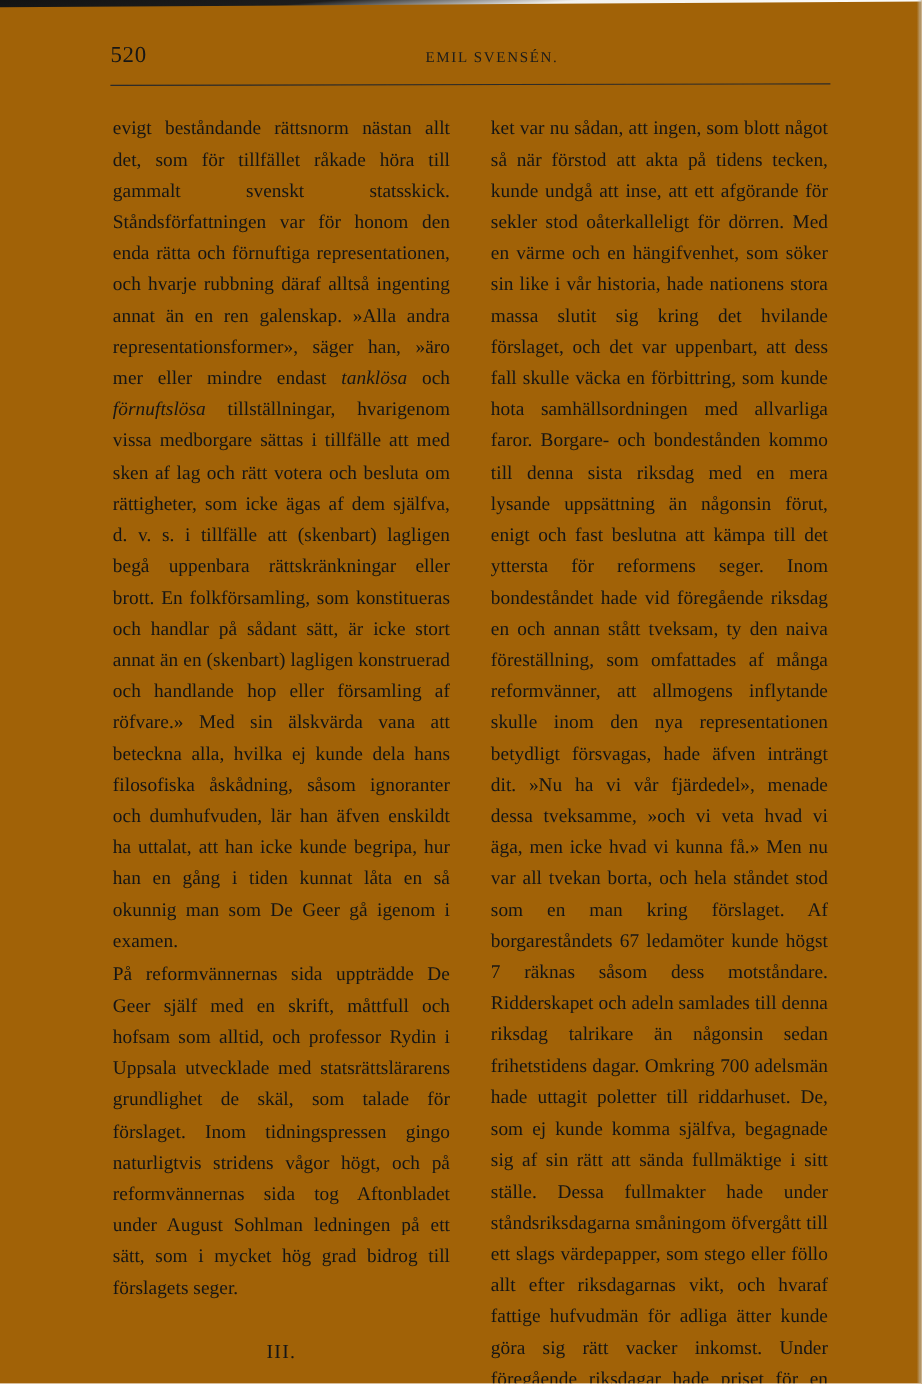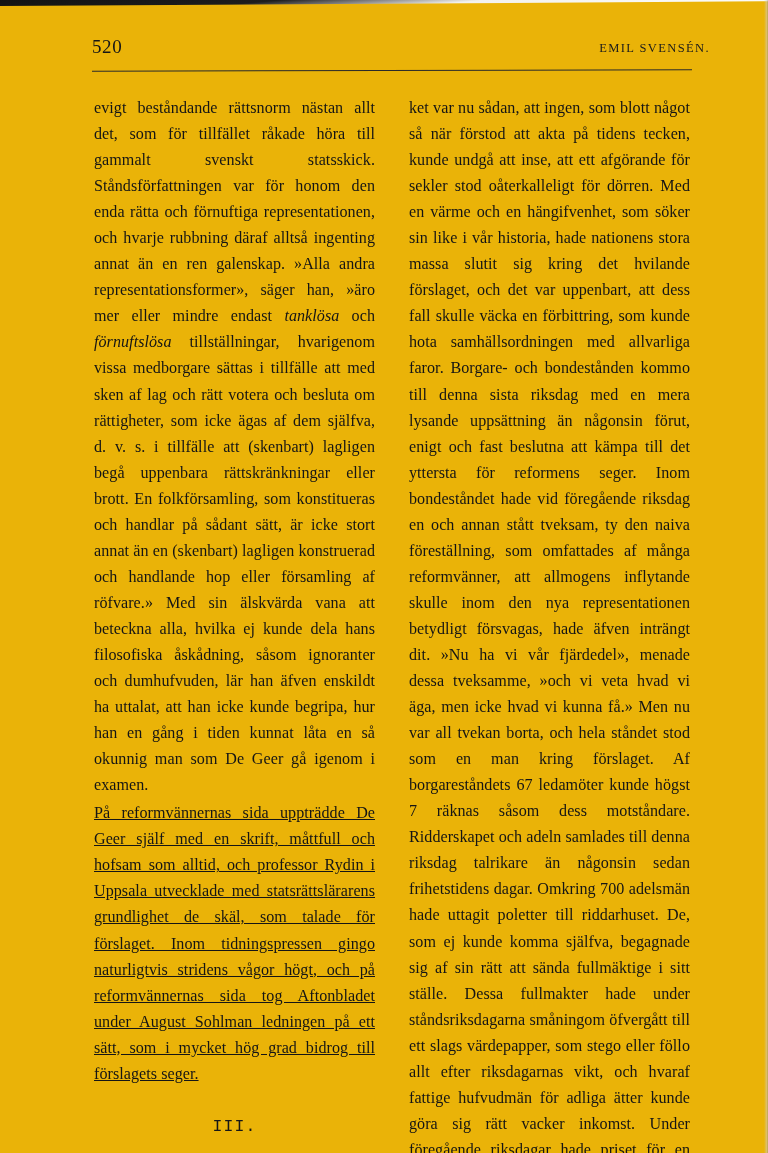--- a/index.html
+++ b/index.html
@@ -10,21 +10,21 @@
   }
   body {
     font-family: "Liberation Serif", "DejaVu Serif", serif;
     color: #1a1a1a;
   }
   .page {
     position: relative;
     width: 768px;
     height: 1153px;
     margin: 0 auto;
-    background: #eab308;
+    background: #a16207;
     overflow: hidden;
   }
   
   .scan-edge-top {
     position: absolute;
     top: 0;
     left: 0;
     width: 768px;
     height: 10px;
     background: linear-gradient(175deg, #111 0%, #1d1d1d 38%, #f2f1ee 62%, #fdfdfb 100%);
@@ -57,21 +57,21 @@
     top: 0;
     font-size: 19px;
     letter-spacing: .6px;
     color: #161616;
   }
   .runtitle {
     position: absolute;
     left: 0;
     right: 0;
     top: 5px;
-    text-align: right;
+    text-align: center;
     font-size: 12.5px;
     letter-spacing: 1.4px;
     color: #1b1b1b;
     text-transform: uppercase;
     transform: translateX(18px);
   }
   .headrule {
     margin-top: 4px;
     height: 0;
     border-top: 1.3px solid #2a2a2a;
@@ -92,32 +92,30 @@
     font-size: 16.1px;
     line-height: 26.05px;
     text-align: justify;
     text-justify: inter-word;
     hyphens: none;
     color: #151515;
     letter-spacing: .05px;
   }
   p.para + p.para {
     text-indent: 0;
-    text-decoration: underline;
   }
   .indent {
     text-indent: 1.45em;
   }
   .sect-num {
     margin: 30px 0 14px 0;
     text-align: center;
     font-size: 16.5px;
     letter-spacing: 1.1px;
     color: #161616;
-    font-family: Liberation Mono, monospace;
   }
   i { font-style: italic; }
 </style>
 </head>
 <body>
 
 <div class="page">
 
   <div class="scan-edge-top"></div>
   <div class="scan-edge-right"></div>

